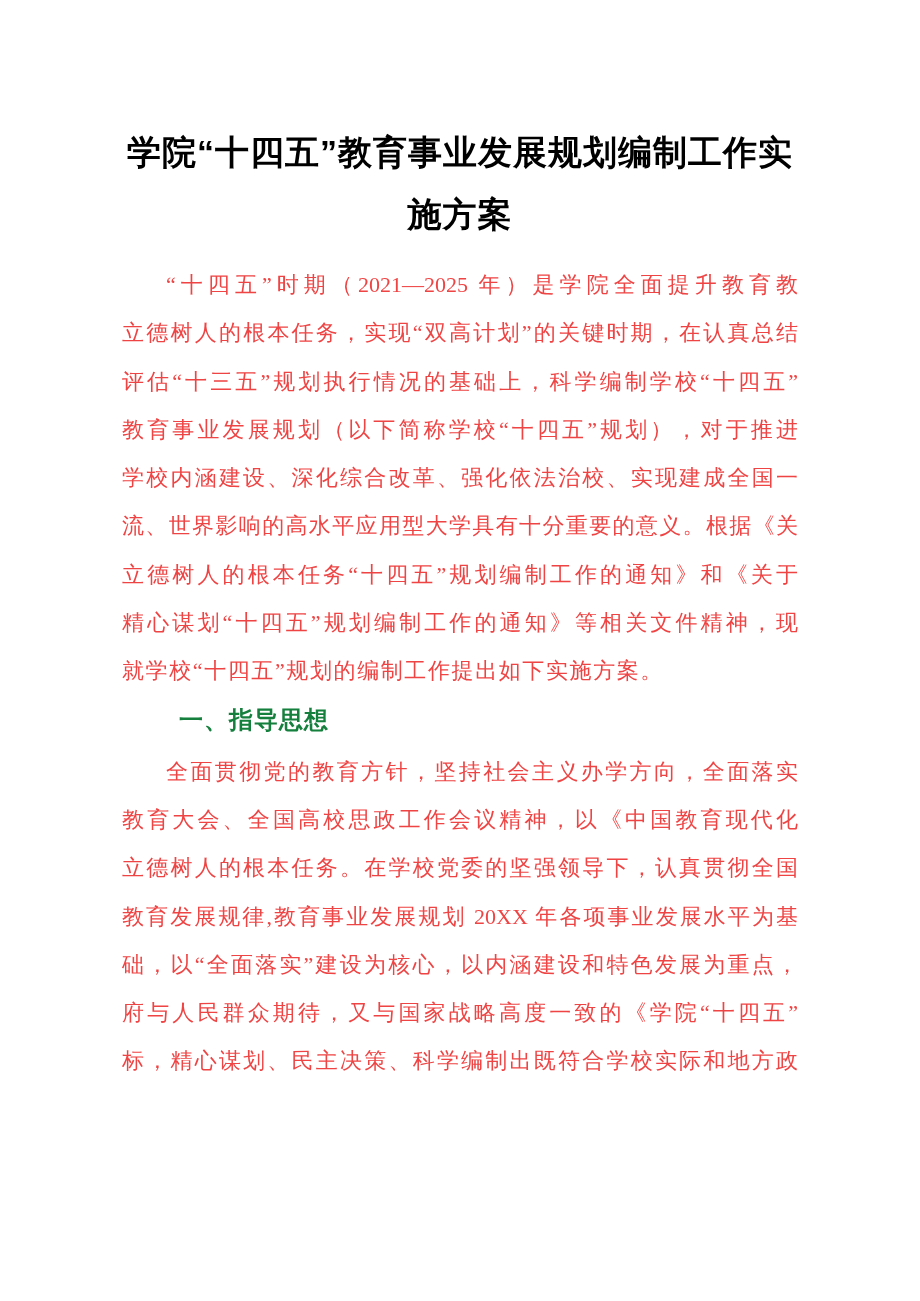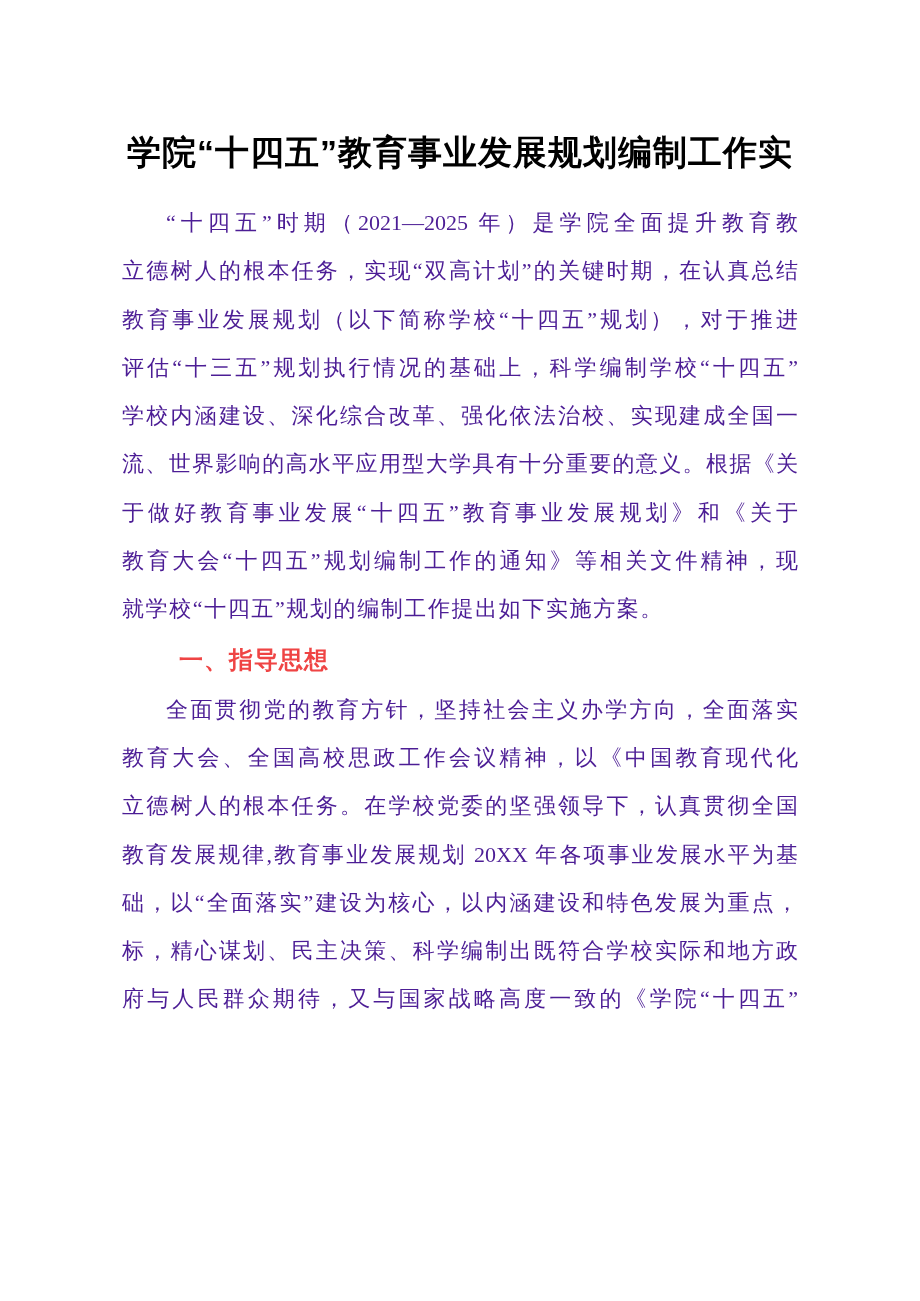--- a/index.html
+++ b/index.html
@@ -33,69 +33,70 @@
     color: #000000;
   }
   .body-block {
     margin-top: 16px;
   }
   .line {
     font-size: 22px;
     line-height: 48.3px;
     text-align: justify;
     text-align-last: justify;
-    color: #4c1d95;
+    color: #ef4444;
     overflow: hidden;
     white-space: nowrap;
   }
   .line.indent {
     padding-left: 44px;
   }
   .line.short {
     text-align-last: left;
     letter-spacing: 1.6px;
   }
   .section-heading {
-    font-family: Liberation Serif, serif;
+    font-family: Liberation Mono, monospace;
     font-weight: 700;
     font-size: 24px;
     line-height: 52px;
     padding-left: 57px;
     letter-spacing: 1px;
-    color: #ef4444;
+    color: #15803d;
   }
 </style>
 </head>
 <body>
 
 <div class="page">
   <div class="content">
 
     <div class="doc-title">
       <div>学院“十四五”教育事业发展规划编制工作实</div>
+      <div>施方案</div>
     </div>
 
     <div class="body-block">
       <div class="line indent">“十四五”时期（2021—2025 年）是学院全面提升教育教</div>
       <div class="line">立德树人的根本任务，实现“双高计划”的关键时期，在认真总结</div>
+      <div class="line">评估“十三五”规划执行情况的基础上，科学编制学校“十四五”</div>
       <div class="line">教育事业发展规划（以下简称学校“十四五”规划），对于推进</div>
-      <div class="line">评估“十三五”规划执行情况的基础上，科学编制学校“十四五”</div>
       <div class="line">学校内涵建设、深化综合改革、强化依法治校、实现建成全国一</div>
       <div class="line">流、世界影响的高水平应用型大学具有十分重要的意义。根据《关</div>
-      <div class="line">于做好教育事业发展“十四五”教育事业发展规划》和《关于</div>
-      <div class="line">教育大会“十四五”规划编制工作的通知》等相关文件精神，现</div>
+      <div class="line">立德树人的根本任务“十四五”规划编制工作的通知》和《关于</div>
+      <div class="line">精心谋划“十四五”规划编制工作的通知》等相关文件精神，现</div>
       <div class="line short">就学校“十四五”规划的编制工作提出如下实施方案。</div>
     </div>
 
     <div class="section-heading">一、指导思想</div>
 
     <div>
       <div class="line indent">全面贯彻党的教育方针，坚持社会主义办学方向，全面落实</div>
       <div class="line">教育大会、全国高校思政工作会议精神，以《中国教育现代化</div>
       <div class="line">立德树人的根本任务。在学校党委的坚强领导下，认真贯彻全国</div>
       <div class="line">教育发展规律,教育事业发展规划 20XX 年各项事业发展水平为基</div>
       <div class="line">础，以“全面落实”建设为核心，以内涵建设和特色发展为重点，</div>
+      <div class="line">府与人民群众期待，又与国家战略高度一致的《学院“十四五”</div>
       <div class="line">标，精心谋划、民主决策、科学编制出既符合学校实际和地方政</div>
-      <div class="line">府与人民群众期待，又与国家战略高度一致的《学院“十四五”</div>
     </div>
 
   </div>
 </div>
 
 </body></html>

